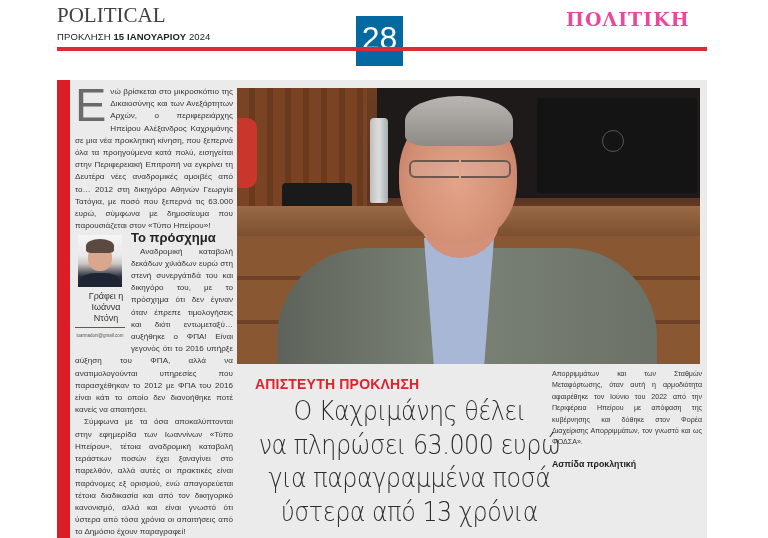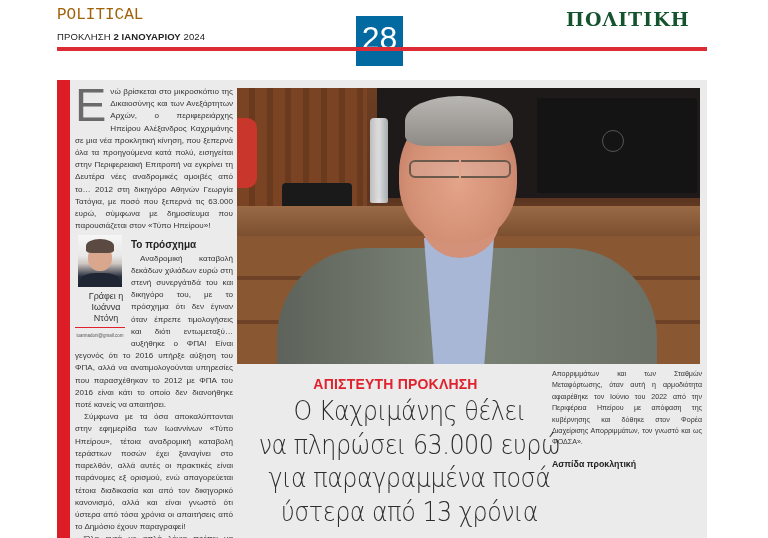--- a/index.html
+++ b/index.html
@@ -1,37 +1,37 @@
 <!DOCTYPE html>
 <html><head>
 <meta charset="utf-8">
 <style>
   * { box-sizing: border-box; margin: 0; padding: 0; }
   html, body { width: 768px; height: 538px; overflow: hidden; background: #ffffff; }
   body { font-family: "Liberation Sans", sans-serif; color: #2a2a2a; position: relative; }
 
   
   .hdr-left { position: absolute; left: 57px; top: 2px; }
-  .hdr-political { font-family: Liberation Mono, monospace; font-size: 16px; color: #a16207; letter-spacing: 0px; line-height: 26px; font-weight: normal; }
+  .hdr-political { font-family: Liberation Serif, serif; font-size: 21px; color: #404040; letter-spacing: 0px; line-height: 26px; font-weight: normal; }
   .hdr-date { font-size: 9.5px; color: #222; margin-top: 3px; letter-spacing: 0.1px; }
   .hdr-date b { font-weight: 900; }
   .page-num { position: absolute; left: 356px; top: 16px; width: 47px; height: 50px; background: #0369a1; color: #fff; font-size: 32px; text-align: center; line-height: 44px; font-weight: normal; }
-  .hdr-right { position: absolute; left: 566px; top: 8px; font-family: "DejaVu Serif", serif; font-weight: bold; font-size: 19px; color: #14532d; letter-spacing: 1px; }
+  .hdr-right { position: absolute; left: 566px; top: 8px; font-family: "DejaVu Serif", serif; font-weight: bold; font-size: 19px; color: #ec4899; letter-spacing: 1px; }
   .hdr-rule { position: absolute; left: 57px; top: 47px; width: 650px; height: 4px; background: #dc2b34; }
 
   
   .panel { position: absolute; left: 57px; top: 80px; width: 650px; height: 458px; background: #ebebeb; }
   .red-strip { position: absolute; left: 57px; top: 80px; width: 13px; height: 458px; background: #dc1d26; }
 
   
   .col-left { position: absolute; left: 75px; top: 86px; width: 158px; font-size: 8.1px; line-height: 12.2px; color: #333; text-align: justify; }
   .dropcap { float: left; font-size: 47px; line-height: 38px; color: #6a6a6a; margin: 0 4px 0 0; font-family: "Liberation Sans", sans-serif; }
   .p { text-indent: 9px; }
   .p.noindent { text-indent: 0; }
-  .subhead { font-weight: bold; font-size: 10px; color: #222; margin-top: 7px; margin-bottom: 1px; text-align: left; }
+  .subhead { font-weight: bold; font-size: 13px; color: #222; margin-top: 0; margin-bottom: 1px; text-align: left; }
 
   .author { float: left; width: 50px; margin: 3px 6px 2px 0; text-align: center; }
   .author-photo { width: 44px; height: 52px; margin: 0 auto; background: linear-gradient(#f6f6f6 0%, #e8e8e8 40%, #cfc6c0 55%, #2a3040 80%, #1c2230 100%); position: relative; overflow: hidden; }
   .author-photo .face { position: absolute; left: 10px; top: 8px; width: 24px; height: 28px; border-radius: 50% 50% 45% 45%; background: #d9a78e; }
   .author-photo .hair { position: absolute; left: 8px; top: 4px; width: 28px; height: 14px; border-radius: 50% 50% 20% 20%; background: #5a4a42; }
   .author-photo .body { position: absolute; left: 2px; top: 38px; width: 40px; height: 20px; border-radius: 40% 40% 0 0; background: #1f2533; }
   .author-name { font-size: 9px; line-height: 11px; color: #333; margin-top: 4px; margin-left: 12px; }
   .author-rule { height: 1px; background: #e0222d; margin: 3px 0 2px 0; }
   .author-email { font-size: 4.5px; color: #555; }
 
@@ -49,35 +49,35 @@
   .ph-panel { position: absolute; left: 0; top: 148px; width: 463px; height: 128px; background: repeating-linear-gradient(180deg, #8a5733 0 40px, #6e4226 40px 44px); }
   .ph-jacket { position: absolute; left: 40px; top: 160px; width: 380px; height: 140px; background: linear-gradient(90deg, #5d635a, #7b8276 45%, #6b7166); border-radius: 90px 90px 0 0; }
   .ph-shirt { position: absolute; left: 172px; top: 150px; width: 100px; height: 130px; background: #a9b7d6; clip-path: polygon(15% 0, 85% 0, 75% 100%, 25% 100%); }
   .ph-neck { position: absolute; left: 183px; top: 130px; width: 80px; height: 40px; background: #d3917a; border-radius: 0 0 40px 40px; }
   .ph-head { position: absolute; left: 162px; top: 20px; width: 118px; height: 135px; background: radial-gradient(ellipse at 50% 55%, #e3a48a 0%, #d38f74 60%, #b87460 100%); border-radius: 48% 48% 45% 45%; }
   .ph-hair { position: absolute; left: 168px; top: 8px; width: 108px; height: 50px; background: linear-gradient(#b9b7b3, #8e8b86); border-radius: 50% 50% 20% 20%; }
   .ph-glasses { position: absolute; left: 172px; top: 72px; width: 102px; height: 18px; border: 2px solid #6b5a4c; border-radius: 6px; background: rgba(220,220,230,0.15); }
   .ph-glasses::after { content: ""; position: absolute; left: 48px; top: -2px; width: 2px; height: 18px; background: #e3a48a; }
 
   
-  .kicker { position: absolute; left: 223px; top: 376px; width: 345px; text-align: center; font-size: 14px; font-weight: bold; color: #e0222d; letter-spacing: 0.2px; }
+  .kicker { position: absolute; left: 255px; top: 376px; width: 345px; font-size: 14px; font-weight: bold; color: #e0222d; letter-spacing: 0.2px; }
   .headline { position: absolute; left: 237px; top: 394px; width: 345px; text-align: center; font-family: "DejaVu Sans", sans-serif; font-weight: 200; font-size: 27px; line-height: 33.5px; color: #2d2d2d; letter-spacing: -0.5px; transform: scaleX(0.88); transform-origin: center top; }
 
   
   .col-right { position: absolute; left: 552px; top: 369px; width: 150px; font-size: 7.1px; line-height: 11.4px; color: #333; text-align: justify; }
   .col-right .subhead { font-size: 8.8px; margin-top: 10px; }
 </style>
 </head>
 <body>
 
 <div class="hdr-left">
   <div class="hdr-political">POLITICAL</div>
   <div class="hdr-date">
     <span>ΠΡΟΚΛΗΣΗ</span>
-    <b>2 ΙΑΝΟΥΑΡΙΟΥ</b>
+    <b>15 ΙΑΝΟΥΑΡΙΟΥ</b>
     <span>2024</span>
   </div>
 </div>
 <div class="page-num">28</div>
 <div class="hdr-right">ΠΟΛΙΤΙΚΗ</div>
 <div class="hdr-rule"></div>
 
 <div class="panel"></div>
 <div class="red-strip"></div>
 

